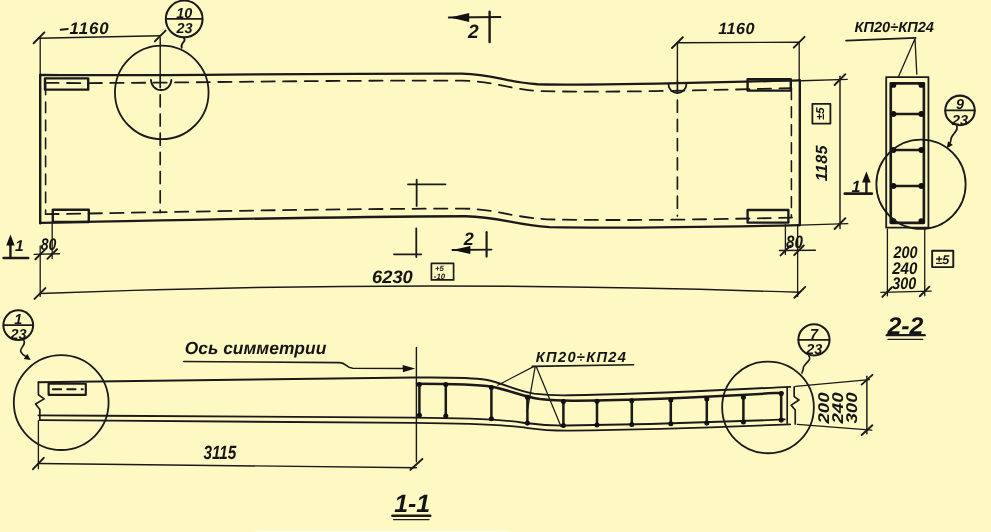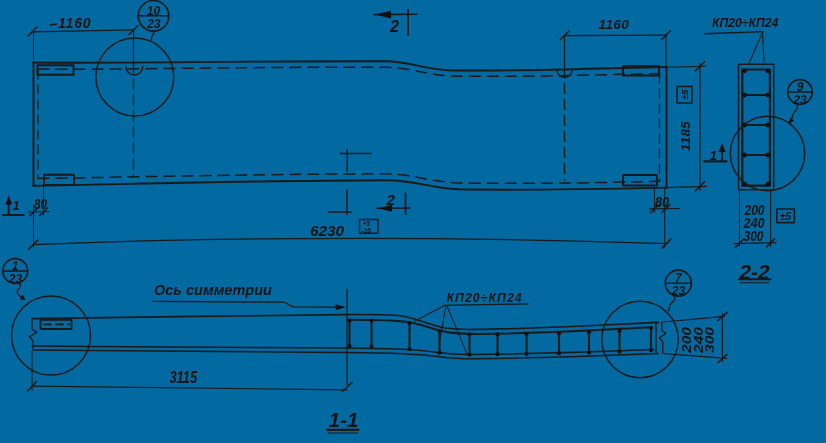--- a/index.html
+++ b/index.html
@@ -1,16 +1,16 @@
 <!DOCTYPE html>
 <html><head>
 <meta charset="utf-8">
 <style>
 html,body{margin:0;padding:0;background:#ffffff;}
-#c{position:relative;width:826px;height:443px;background:#0369a1;overflow:hidden;}
+#c{position:relative;width:826px;height:443px;background:#fef9c3;overflow:hidden;}
 svg{position:absolute;left:0;top:0;}
 text{font-family:"Liberation Sans",sans-serif;font-style:italic;font-weight:bold;fill:#141414;}
 .ln{stroke:#1a1a1a;fill:none;stroke-linecap:round;stroke-linejoin:round;}
 .dt{fill:#111;stroke:none;}
 </style>
 </head>
 <body>
 <div id="c">
 <svg width="826" height="443" viewBox="0 0 826 443">
 

